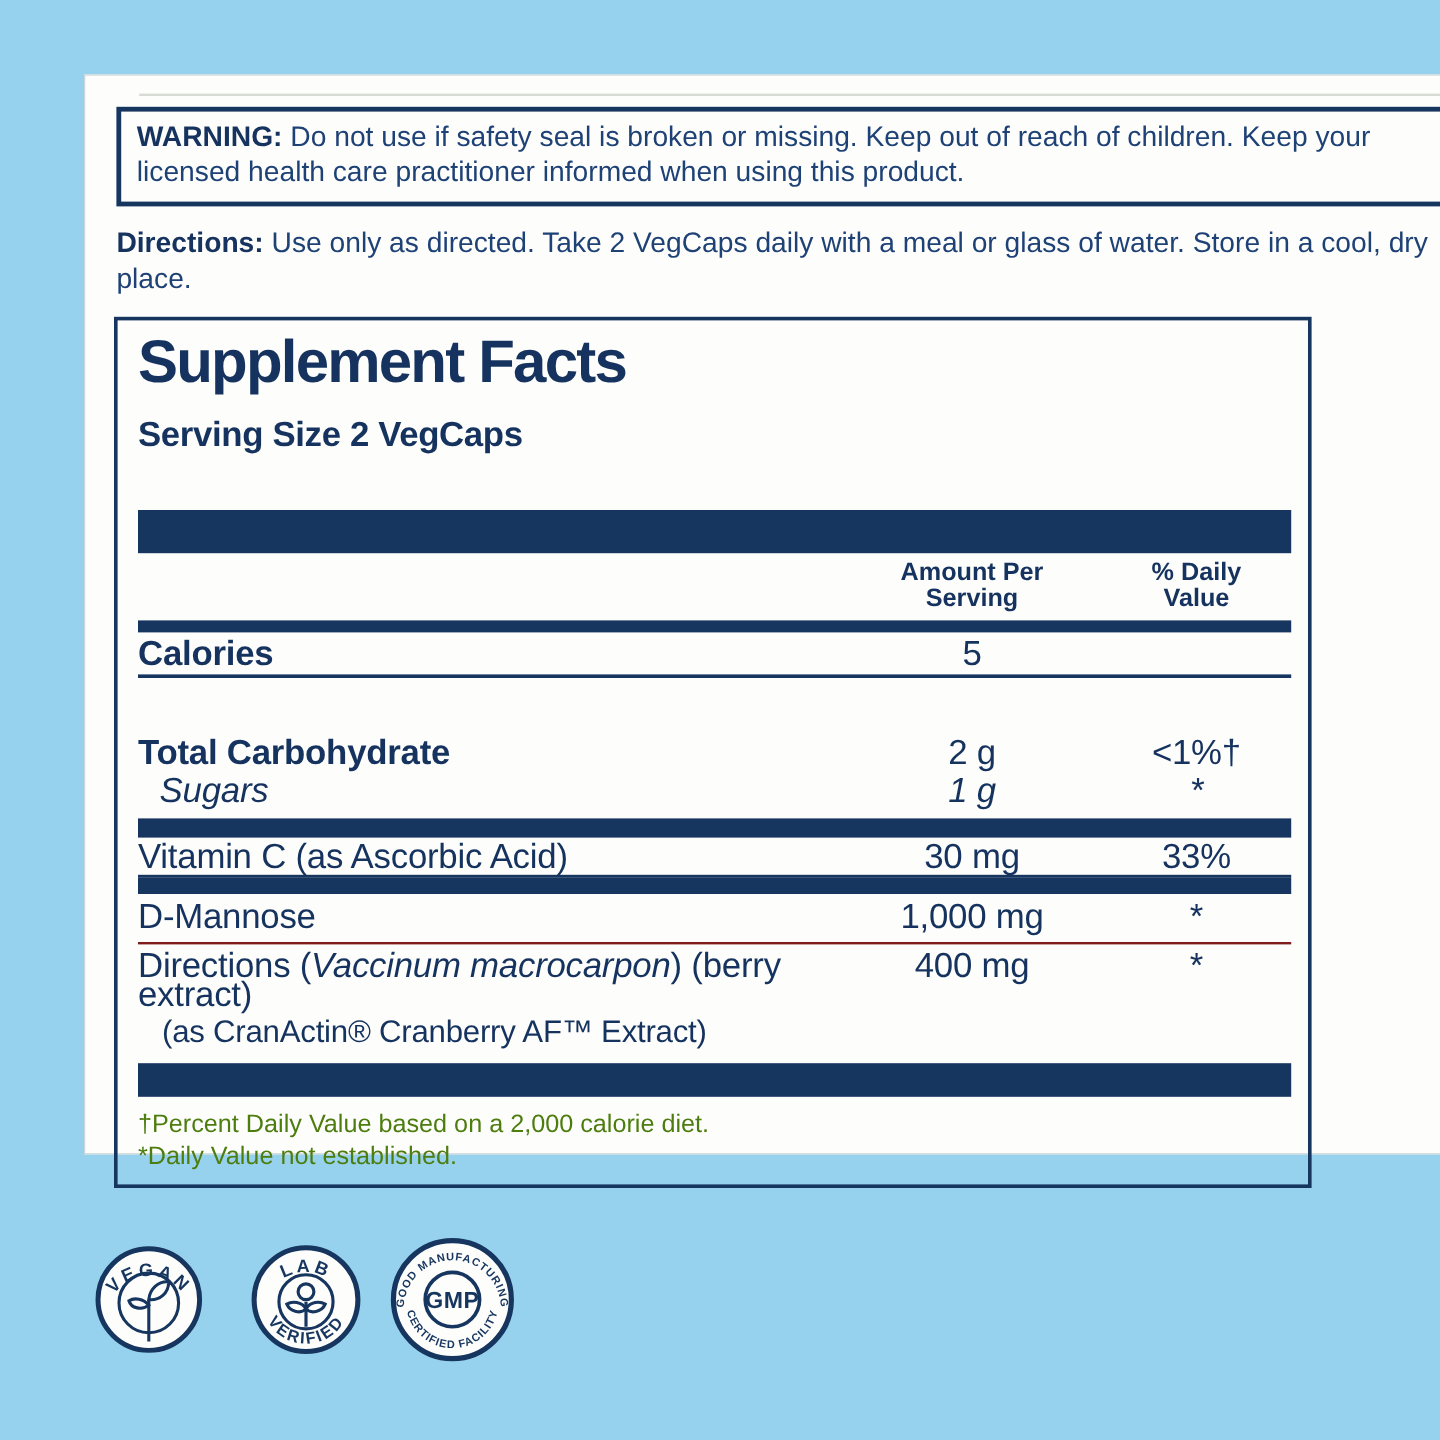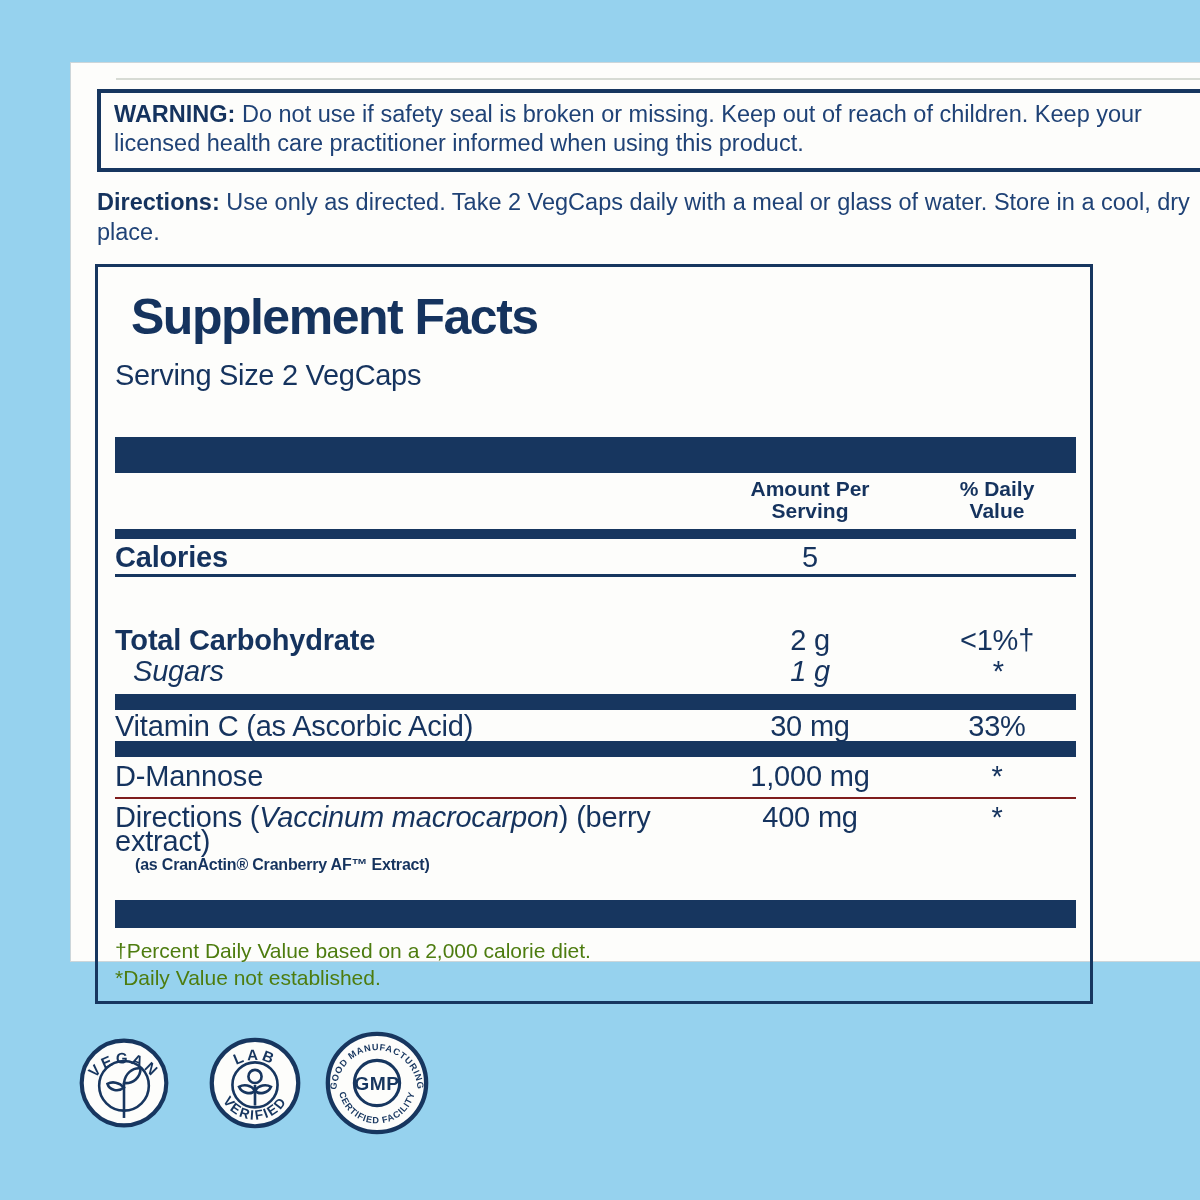--- a/index.html
+++ b/index.html
@@ -34,23 +34,23 @@
   }
 
   .sf-box{
     margin:17px 0 0 24px;width:998px;box-sizing:border-box;
     border:3px solid #17365f;
     padding:8px 14px 10px 17px;
     color:#15335e;
   }
   .sf-title{
     font-size:50px;font-weight:bold;letter-spacing:-1.5px;line-height:52px;
-    color:#15335e;margin:16px;
-  }
-  .sf-serving{font-size:29px;font-weight:normal;margin-top:6px;letter-spacing:-0.3px;}
+    color:#15335e;margin:0;
+  }
+  .sf-serving{font-size:29px;font-weight:bold;margin-top:20px;letter-spacing:-0.3px;}
 
   .bar{background:#17365f;}
   .bar-header{height:36px;margin-top:45px;}
   .bar-thin{height:10px;}
   .bar-16{height:16px;}
   .bar-14{height:14px;}
   .bar-foot{height:28px;}
 
   .col-headers{display:flex;padding:5px 0 7px 0;font-size:21px;font-weight:bold;line-height:22px;}
   .col-spacer{flex:1;}
@@ -63,21 +63,21 @@
   .row .dv{width:158px;text-align:center;}
   .row .bold{font-weight:bold;}
   .indent{padding-left:18px;}
 
   .row-calories{padding:6px 0 5px 0;border-bottom:3px solid #17365f;}
   .row-carb{padding:7px 0 0 0;margin-top:44px;}
   .row-sugars{padding:7px 0 11px 0;font-style:italic;}
   .row-vitc{padding:4px 0 3px 0;border-bottom:2px solid #17365f;}
   .row-mannose{padding:7px 0 9px 0;border-bottom:2px solid #7f1d1d;}
   .row-cranberry{padding:6px 0 0 0;}
-  .row-cranberry-sub{padding:3px 0 26px 20px;font-size:16px;letter-spacing:-0.2px;font-weight:bold;}
+  .row-cranberry-sub{padding:3px 0 11px 20px;font-size:26px;letter-spacing:-0.2px;}
   .ital{font-style:italic;}
 
   .footnotes{margin-top:9px;font-size:21px;line-height:27px;color:#4d7c0f;}
 
   .other-ing{
     margin:16px 28px 0 26px;
     font-size:23.5px;line-height:29px;color:#1f4276;
   }
 
   .badges{

